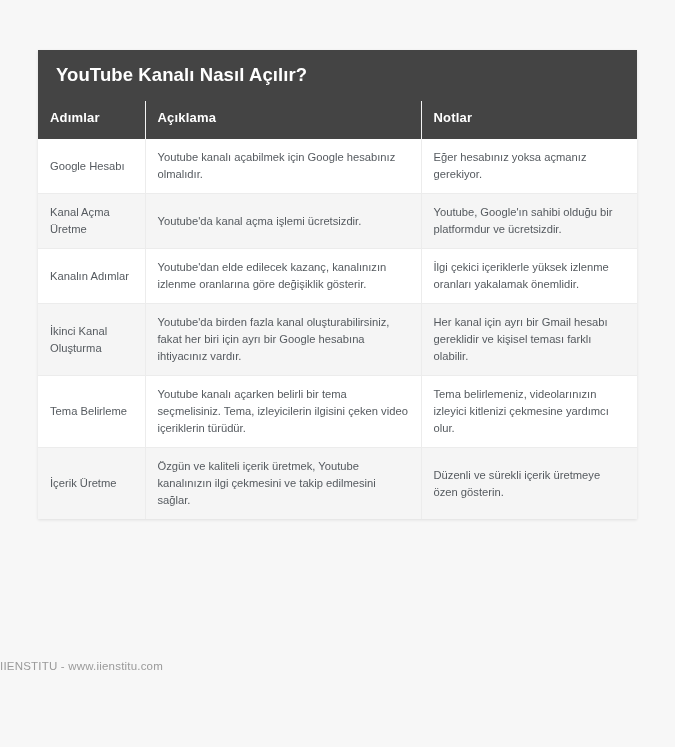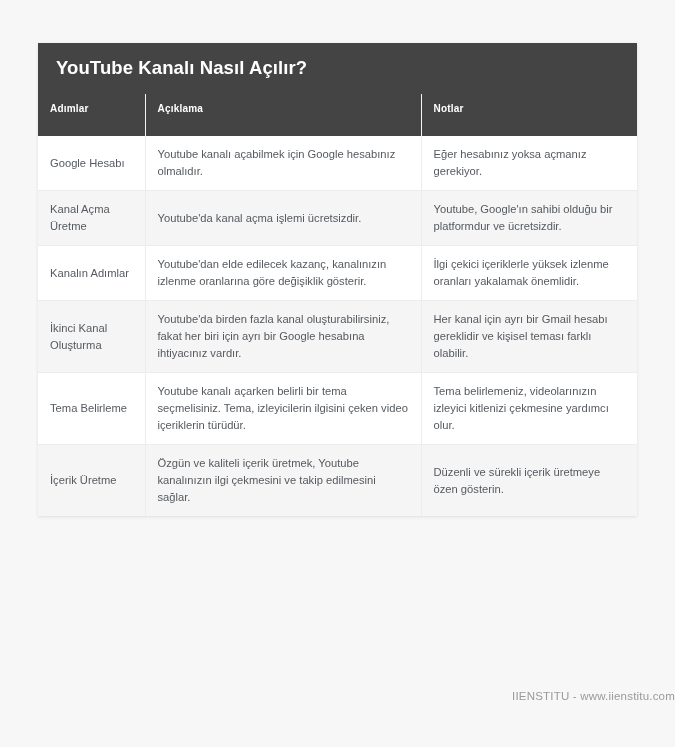--- a/index.html
+++ b/index.html
@@ -17,21 +17,21 @@
   .page {
     position: relative;
     width: 675px;
     height: 747px;
     box-sizing: border-box;
   }
 
   .table-card {
     position: absolute;
     left: 38px;
-    top: 43px;
+    top: 50px;
     width: 599px;
     background: #1d4ed8;
     box-shadow: 0 1px 3px rgba(0,0,0,0.10);
   }
 
   .table-title {
     background: #444444;
     color: #ffffff;
     font-size: 18.5px;
     font-weight: bold;
@@ -42,24 +42,24 @@
 
   table.data-table {
     width: 100%;
     border-collapse: collapse;
     table-layout: fixed;
   }
 
   table.data-table thead th {
     background: #444444;
     color: #ffffff;
-    font-size: 10px;
+    font-size: 13px;
     font-weight: bold;
     text-align: left;
-    padding: 9px 10px 22px 12px;
+    padding: 9px 10px 14px 12px;
     border-right: 1px solid #f4f4f4;
     letter-spacing: 0.2px;
     vertical-align: middle;
   }
   table.data-table thead th:last-child {
     border-right: none;
   }
 
   table.data-table tbody td {
     font-size: 11.2px;
@@ -88,23 +88,23 @@
   .col-desc    { width: 276px; }
   .col-notes   { width: 216px; }
 
   .cell-step {
     color: #55595e;
   }
 
   .footer-note {
     position: absolute;
     left: 0;
-    top: 690px;
+    top: 660px;
     width: 675px;
-    text-align: right;
+    text-align: left;
     font-size: 11.5px;
     color: #9a9a9a;
     letter-spacing: 0.2px;
   }
 </style>
 </head>
 <body>
 
 <div class="page">
 

